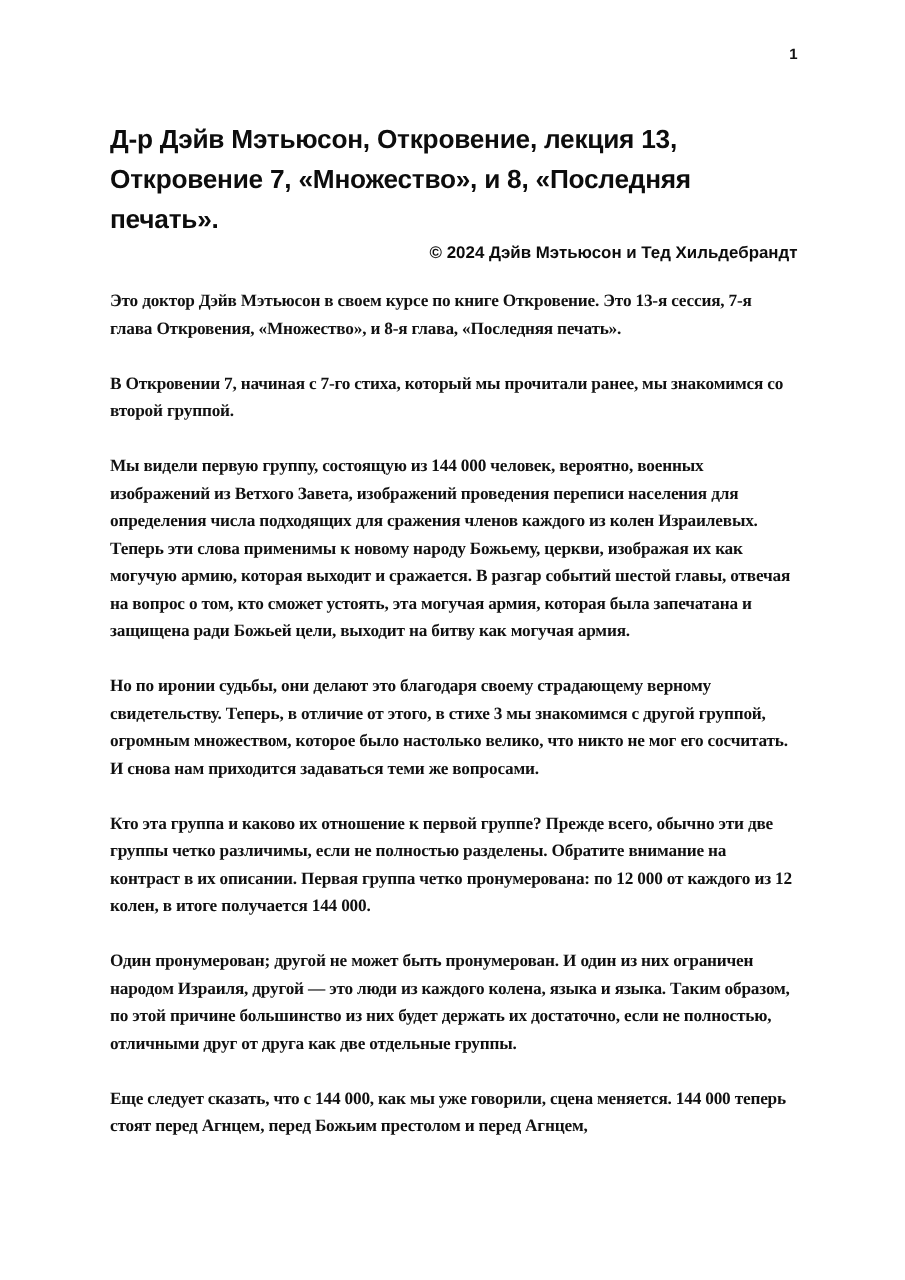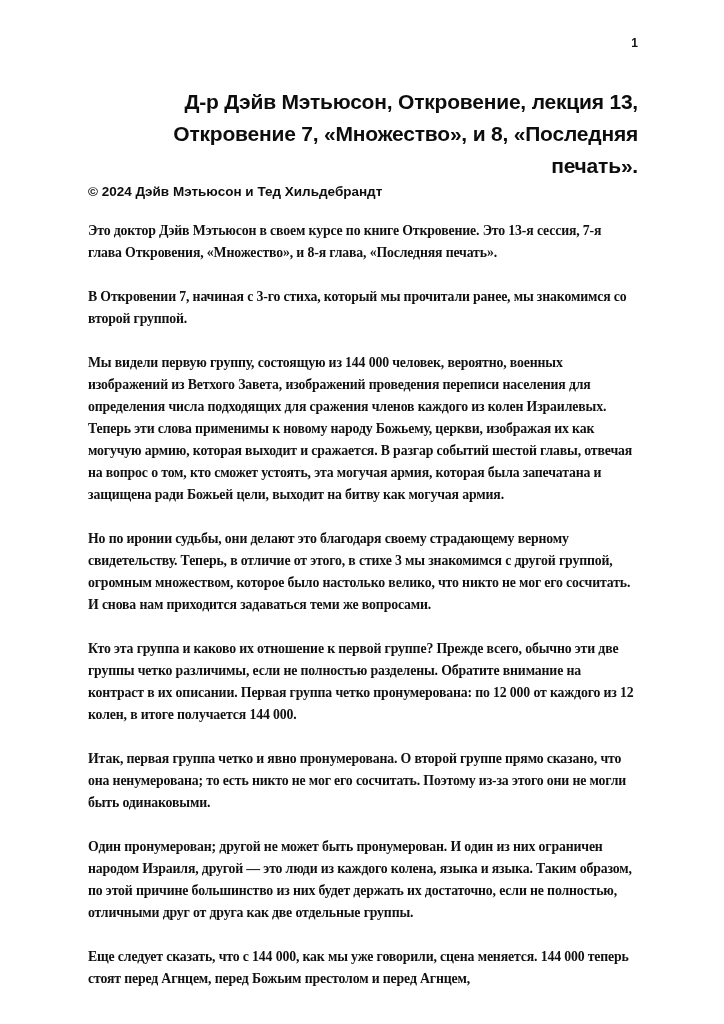--- a/index.html
+++ b/index.html
@@ -27,30 +27,31 @@
   .content {
     position: absolute;
     left: 88px;
     right: 86px;
     top: 86px;
   }
   .title {
     font-size: 21px;
     line-height: 32px;
     font-weight: bold;
-    text-align: right;
+    text-align: left;
     white-space: pre-line;
     letter-spacing: -0.2px;
     color: #0d0d0d;
+    margin-top: 10px;
   }
   .copyright {
     margin-top: 2px;
     font-size: 13.5px;
     font-weight: bold;
-    text-align: left;
+    text-align: right;
     color: #0d0d0d;
   }
   .body-text {
     margin-top: 21px;
     font-size: 13.8px;
     line-height: 22px;
     font-weight: bold;
     letter-spacing: -0.15px;
     text-align: left;
     color: #111111;
@@ -71,22 +72,21 @@
 
   <div class="content">
     <h1 class="title">Д-р Дэйв Мэтьюсон, Откровение, лекция 13,
 Откровение 7, «Множество», и 8, «Последняя
 печать».</h1>
 
     <div class="copyright">© 2024 Дэйв Мэтьюсон и Тед Хильдебрандт</div>
 
     <div class="body-text">
         <p class="body-para">Это доктор Дэйв Мэтьюсон в своем курсе по книге Откровение. Это 13-я сессия, 7-я глава Откровения, «Множество», и 8-я глава, «Последняя печать».</p>
-        <p class="body-para">В Откровении 7, начиная с 3-го стиха, который мы прочитали ранее, мы знакомимся со второй группой.</p>
+        <p class="body-para">В Откровении 7, начиная с 7-го стиха, который мы прочитали ранее, мы знакомимся со второй группой.</p>
         <p class="body-para">Мы видели первую группу, состоящую из 144 000 человек, вероятно, военных изображений из Ветхого Завета, изображений проведения переписи населения для определения числа подходящих для сражения членов каждого из колен Израилевых. Теперь эти слова применимы к новому народу Божьему, церкви, изображая их как могучую армию, которая выходит и сражается. В разгар событий шестой главы, отвечая на вопрос о том, кто сможет устоять, эта могучая армия, которая была запечатана и защищена ради Божьей цели, выходит на битву как могучая армия.</p>
         <p class="body-para">Но по иронии судьбы, они делают это благодаря своему страдающему верному свидетельству. Теперь, в отличие от этого, в стихе 3 мы знакомимся с другой группой, огромным множеством, которое было настолько велико, что никто не мог его сосчитать. И снова нам приходится задаваться теми же вопросами.</p>
         <p class="body-para">Кто эта группа и каково их отношение к первой группе? Прежде всего, обычно эти две группы четко различимы, если не полностью разделены. Обратите внимание на контраст в их описании. Первая группа четко пронумерована: по 12 000 от каждого из 12 колен, в итоге получается 144 000.</p>
-        <p class="body-para">Итак, первая группа четко и явно пронумерована. О второй группе прямо сказано, что она ненумерована; то есть никто не мог его сосчитать. Поэтому из-за этого они не могли быть одинаковыми.</p>
         <p class="body-para">Один пронумерован; другой не может быть пронумерован. И один из них ограничен народом Израиля, другой — это люди из каждого колена, языка и языка. Таким образом, по этой причине большинство из них будет держать их достаточно, если не полностью, отличными друг от друга как две отдельные группы.</p>
         <p class="body-para">Еще следует сказать, что с 144 000, как мы уже говорили, сцена меняется. 144 000 теперь стоят перед Агнцем, перед Божьим престолом и перед Агнцем,</p>
       </div>
   </div>
 </div>
 
 </body></html>

